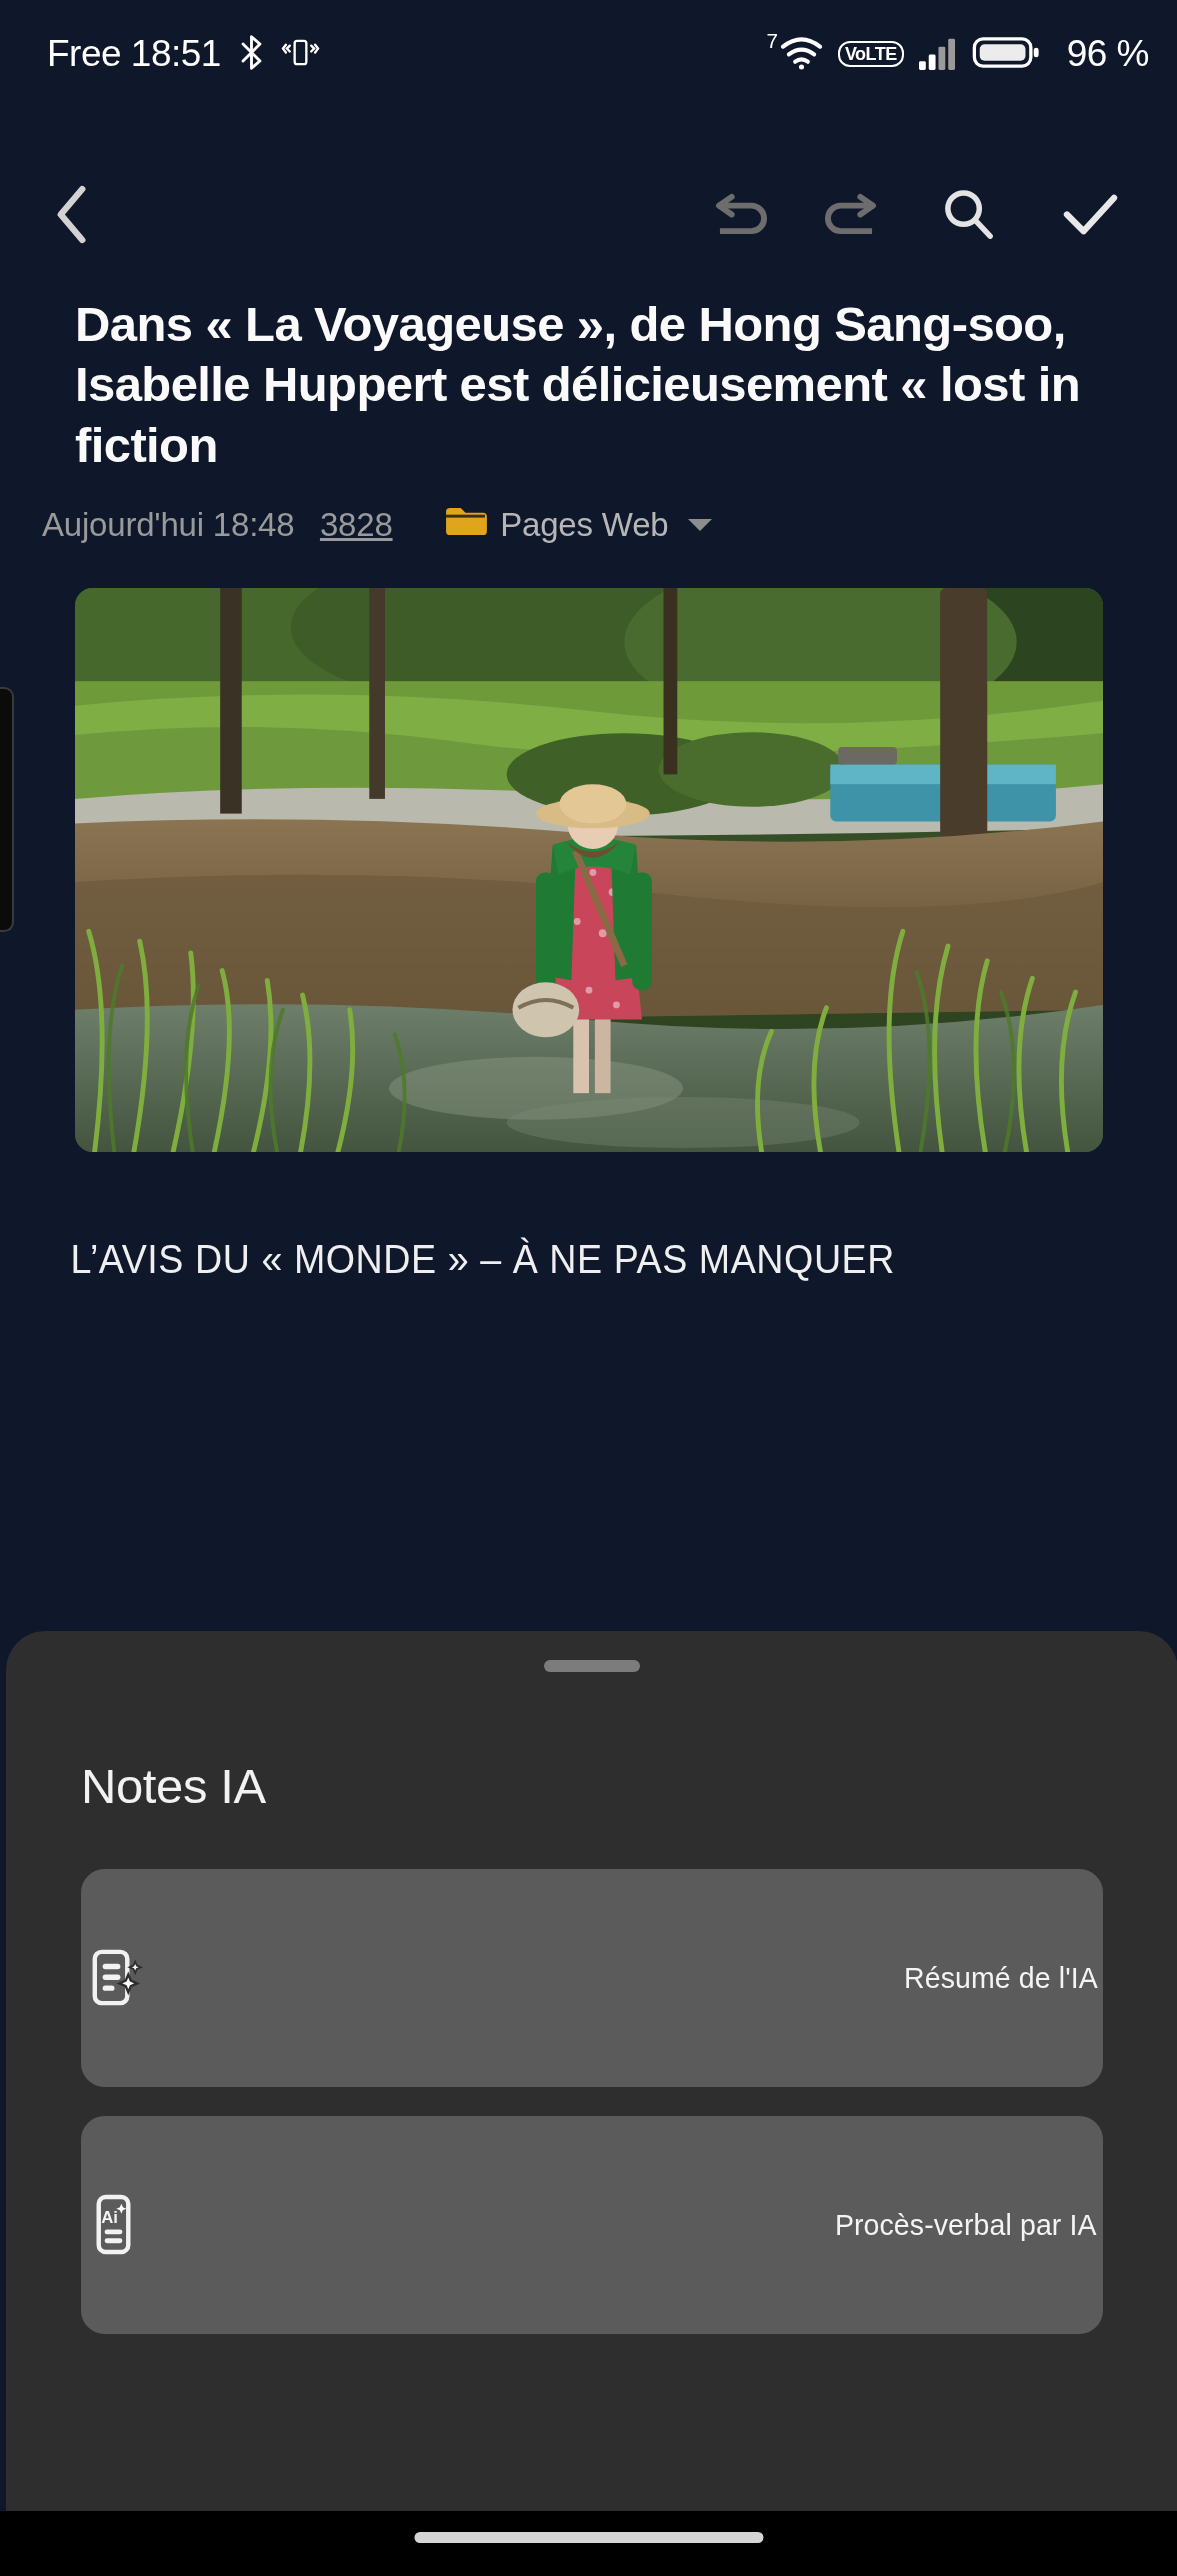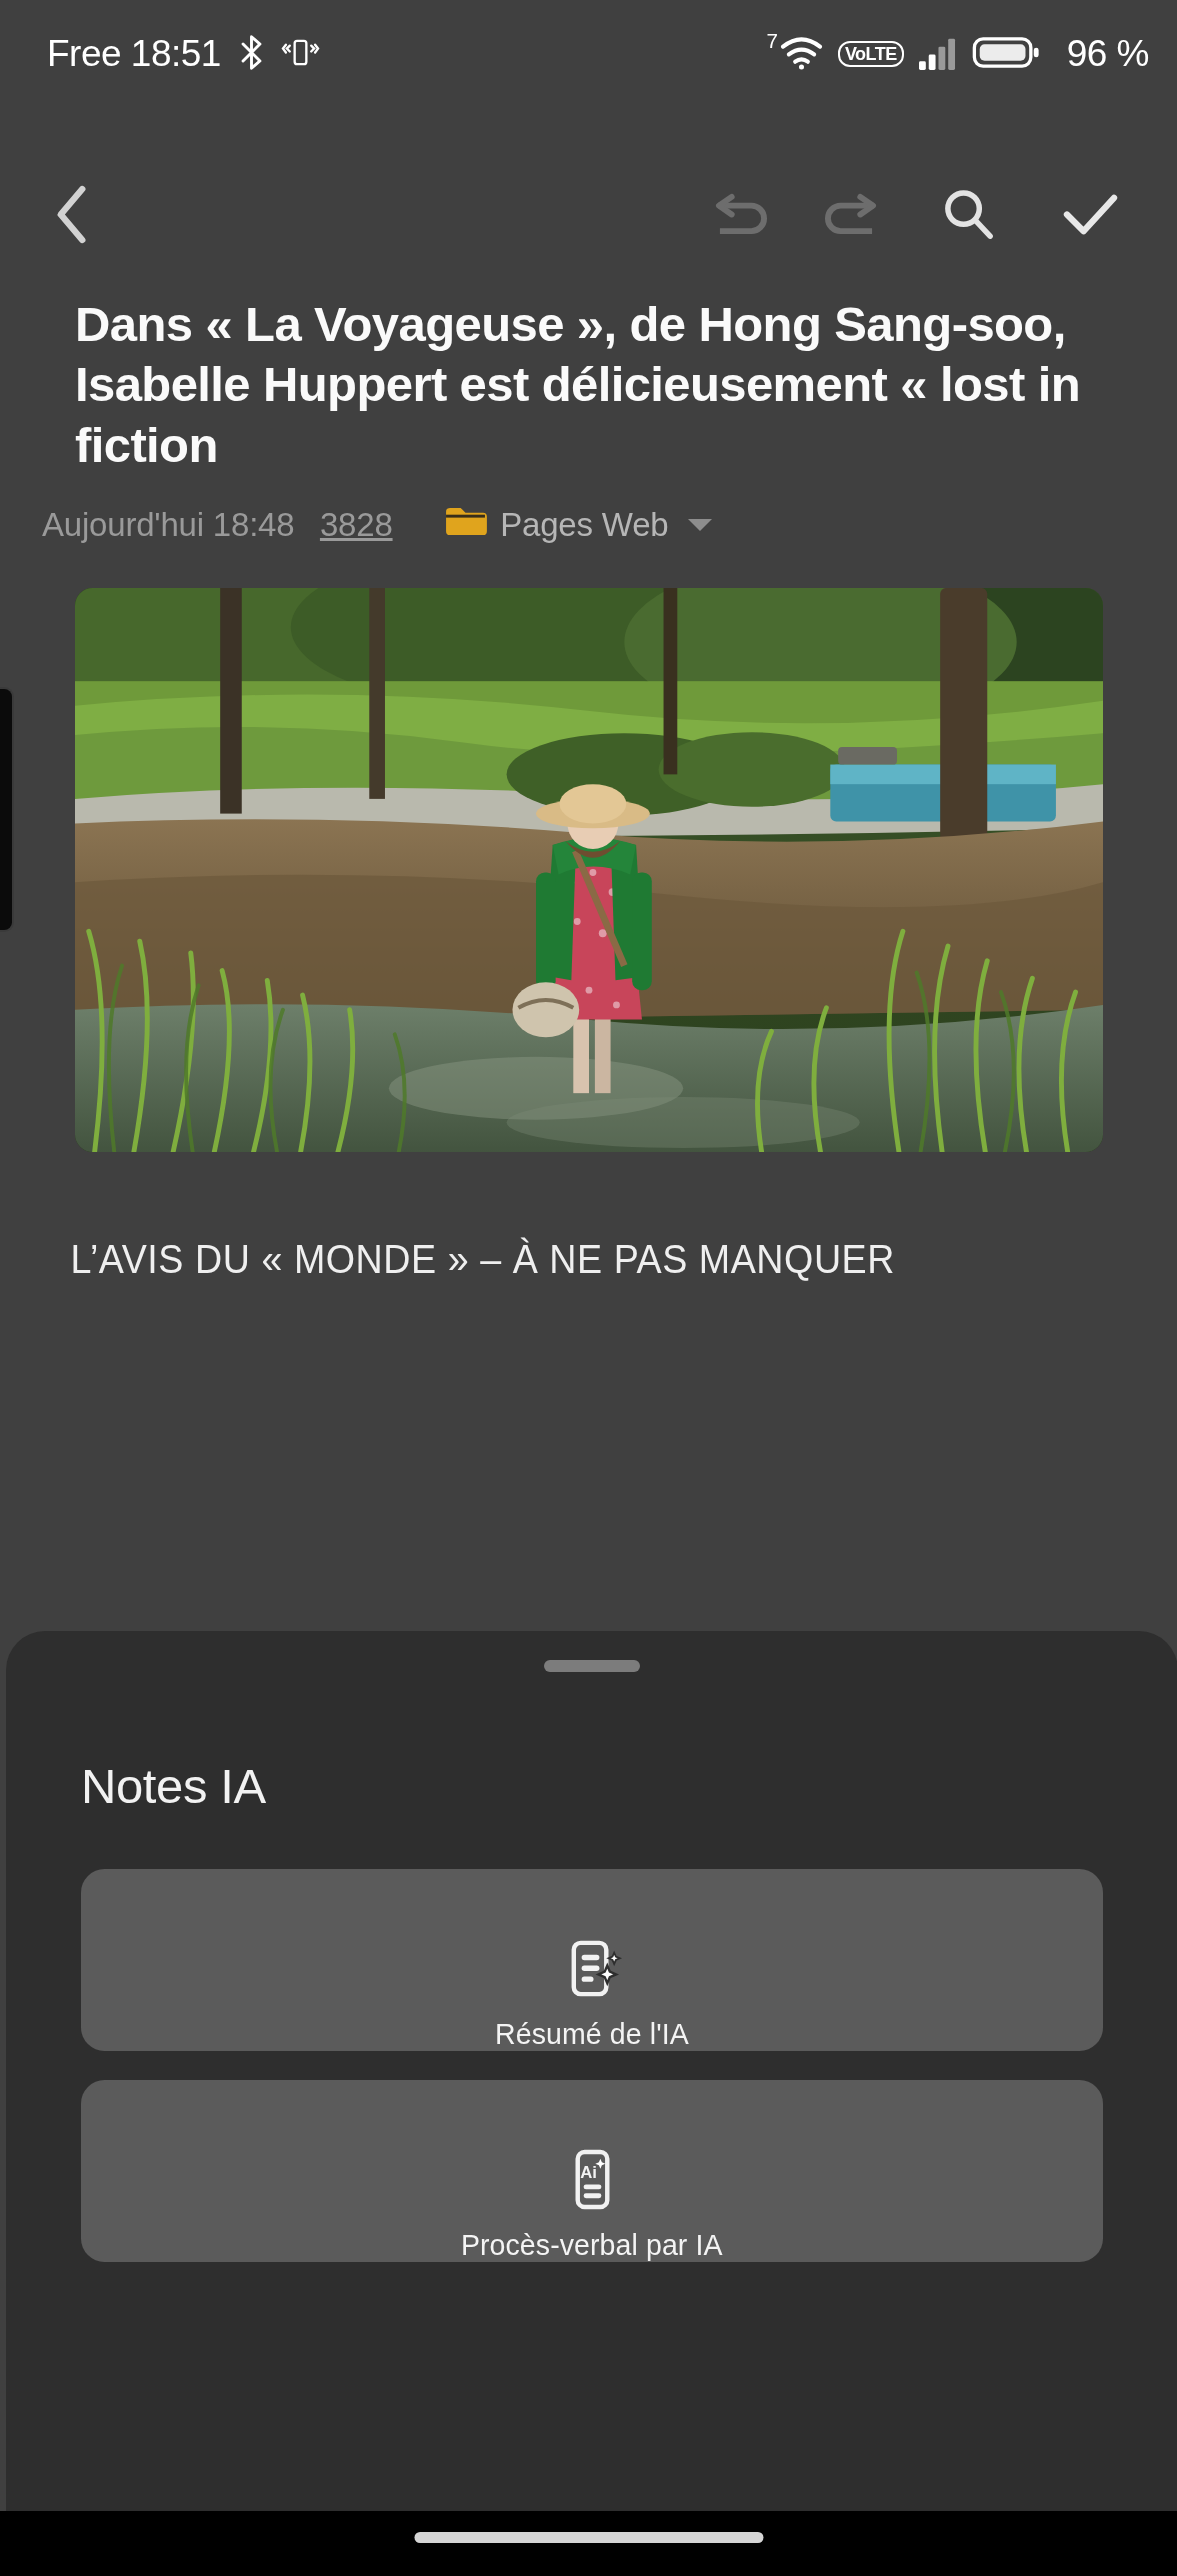--- a/index.html
+++ b/index.html
@@ -7,21 +7,21 @@
     width: 1178px;
     height: 2576px;
     background: #000;
     font-family: "Liberation Sans", sans-serif;
     overflow: hidden;
   }
   .phone {
     position: relative;
     width: 1178px;
     height: 2576px;
-    background: #404040;
+    background: #0f172a;
   }
 
   
   .statusbar {
     position: absolute;
     top: 0; left: 0; right: 0;
     height: 108px;
     display: flex;
     align-items: center;
     justify-content: space-between;
@@ -197,25 +197,25 @@
     gap: 29px;
   }
   .action-row {
     display: flex;
     gap: 39px;
   }
   .action-card {
     flex: 1;
     background: #5b5b5b;
     border-radius: 23.6px;
-    height: 182px;
-    display: flex;
-    flex-direction: column;
-    align-items: center;
-    justify-content: flex-end;
+    height: 218px;
+    display: flex;
+    flex-direction: row;
+    align-items: center;
+    justify-content: space-between;
     gap: 15.7px;
   }
   .action-card.full { width: 100%; }
   .action-label {
     color: #f4f4f4;
     font-size: 30px;
     letter-spacing: 0.1px;
     font-family: "Liberation Sans Narrow", "Liberation Sans", sans-serif;
     transform: scaleX(0.95);
   }

